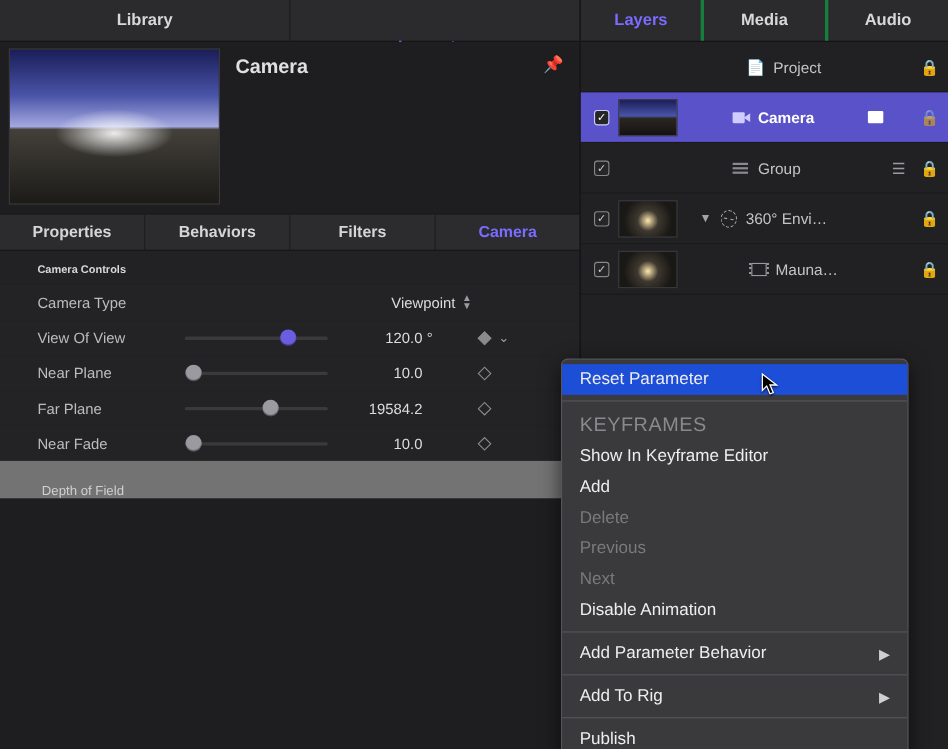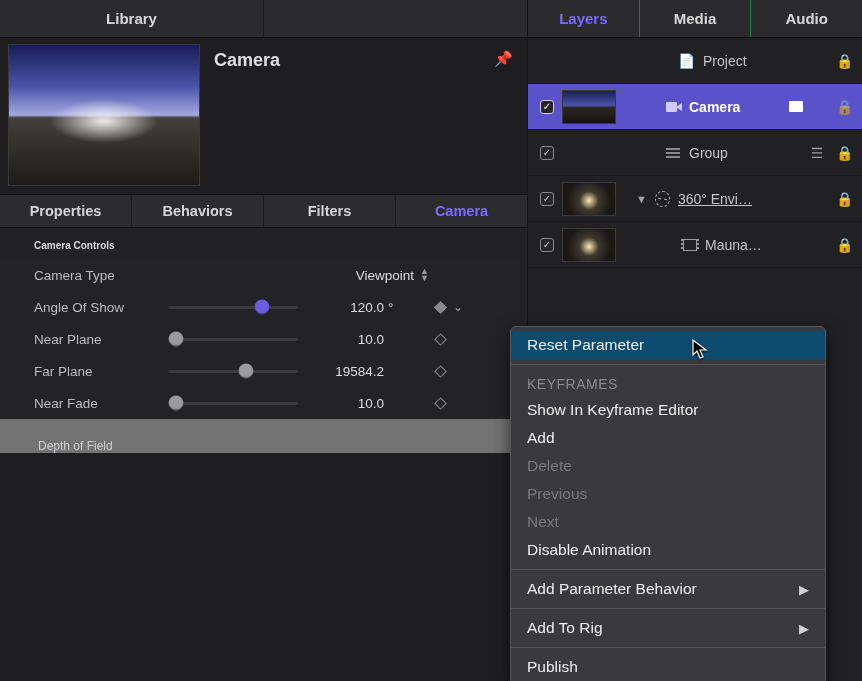--- a/index.html
+++ b/index.html
@@ -37,21 +37,21 @@
   .diamond { width: 9px; height: 9px; border: 1.2px solid #8a8a8d; transform: rotate(45deg); display:inline-block; }
   .diamond.filled { background: #8a8a8d; }
   .chev { font-size: 12px; color: #a0a0a2; cursor: pointer; }
   .type-val { color: #dcdcde; display:flex; align-items:center; gap:6px; }
   .updown { font-size: 9px; line-height: 7px; color: #9a9aa0; display:flex; flex-direction:column; }
   .depth-row { padding: 20px 0 0 38px; font-size: 12px; color: #cfcfd1; background: #737373; }
 
   
   .right-panel { width: 335px; background: #212124; display: flex; flex-direction: column; border-left: 1px solid #131315; }
   .r-tabs { display: flex; height: 38px; background: #2b2b2e; border-bottom: 1px solid #111; }
-  .r-tab { flex: 1; display: flex; align-items: center; justify-content: center; font-size: 15px; color: #d8d8d8; font-weight: 600; cursor: pointer; border-right: 1px solid #15803d; }
+  .r-tab { flex: 1; display: flex; align-items: center; justify-content: center; font-size: 15px; color: #d8d8d8; font-weight: 600; cursor: pointer; border-right: 3px solid #15803d; }
   .r-tab:last-child { border-right: none; }
   .r-tab.active { color: #7a6cff; }
 
   .layer-row { display: flex; align-items: center; height: 46px; padding: 0 8px 0 12px; border-bottom: 1px solid #1a1a1c; gap: 8px; font-size: 14px; color: #c4c4c6; position: relative;}
   .layer-row.selected { background: #5a52c9; color: #fff; }
   .layer-row .cb { width: 14px; height: 14px; border: 1px solid #888; border-radius: 3px; background: #262629; display:flex; align-items:center; justify-content:center; font-size:10px; color:#ccc; flex:none; }
   .layer-row.selected .cb { border-color:#d0ccff; color:#fff; }
   .layer-row .thumb { width: 54px; height: 34px; background: linear-gradient(to bottom, #1a1d58 0%, #4a54a8 45%, #2a2622 52%, #141210 100%); border: 1px solid #3a3a3d; flex:none; }
   .layer-row .thumb.sun { background: radial-gradient(circle at 50% 55%, #ffe9b0 0%, #3e382f 30%, #1a1815 70%); }
   .layer-row .icon { width: 15px; color:#9a9aa0; flex:none; display:flex; justify-content:center;}
@@ -62,24 +62,24 @@
   .layer-row .spacer-sm { width: 54px; flex:none; }
   .layer-row .disc { color:#a4a4a6; font-size:11px; flex:none;}
   .group-stack { display:inline-flex; flex-direction:column; gap:2px;}
 
   .sphere { width:16px; height:16px; border:1.2px dashed #a8a8aa; border-radius:50%; display:inline-block; position:relative;}
   .sphere::before{content:'';position:absolute;left:2px;right:2px;top:50%;height:0;border-top:1.2px dashed #a8a8aa; transform:translateY(-50%) rotate(10deg);}
 
   
   .ctx { position: absolute; left: 510px; top: 326px; width: 316px; background: #3a3a3d; border: 1px solid #565659; border-radius: 6px; box-shadow: 0 6px 18px rgba(0,0,0,.6); padding: 4px 0; font-size: 15.5px; }
   .ctx-item { padding: 5px 16px; color: #eee; cursor: default; display:flex; align-items:center; justify-content:space-between;}
-  .ctx-item.hl { background: #0c4a6e; }
+  .ctx-item.hl { background: #1d4ed8; }
   .ctx-item.disabled { color: #7a7a7d; }
   .ctx-sep { margin: 5px 0; border: none; border-top: 1px solid #56565a; }
-  .ctx-head { padding: 6px 16px 4px 16px; color: #8a8a8d; font-size: 14px; letter-spacing: .5px; }
+  .ctx-head { padding: 6px 16px 4px 16px; color: #8a8a8d; font-size: 18px; letter-spacing: .5px; }
   .ctx .sub { color:#d0d0d2; font-size:13px; }
   .cursor { position: absolute; left: 692px; top: 339px; pointer-events:none; }
   .cursor svg { filter: drop-shadow(0 1px 1px rgba(0,0,0,.8)); }
 
   .film-icon { width:14px; height:12px; border:1px solid #9a9aa0; position:relative;}
   .film-icon::before,.film-icon::after{content:'';position:absolute;top:-1px;bottom:-1px;width:2px;background:repeating-linear-gradient(#9a9aa0 0 2px, transparent 2px 4px);}
   .film-icon::before{left:-3px;} .film-icon::after{right:-3px;}
 
   .cam-icn { width:18px; height:10px; position:relative;}
   .cam-icn::before{content:'';position:absolute;left:0;top:0;width:11px;height:10px;background:#cfccff;border-radius:1px;}
@@ -120,21 +120,21 @@
         <span>Viewpoint</span>
         <span class="updown">
             <span>▲</span>
             <span>▼</span>
           </span>
       </div>
       <div style="width:86px"></div>
     </div>
 
     <div class="param-row">
-      <div class="label">Angle Of Show</div>
+      <div class="label">View Of View</div>
       <div class="slider">
           <div class="slider-track"></div>
           <div class="slider-knob purple" style="left:72%"></div>
         </div>
       <div class="value">120.0</div>
       <div class="unit">°</div>
       <div class="kf">
           <span class="diamond filled"></span>
           <span class="chev">⌄</span>
         </div>
@@ -230,21 +230,21 @@
     </div>
 
     <div class="layer-row">
       <div class="cb">✓</div>
       <div class="thumb sun"></div>
       <div style="width:4px"></div>
       <span class="disc">▼</span>
       <span class="icon">
           <span class="sphere"></span>
         </span>
-      <span class="name" style="text-decoration:underline">360° Envi…</span>
+      <span class="name" style="">360° Envi…</span>
       <span class="lock">🔒</span>
     </div>
 
     <div class="layer-row">
       <div class="cb">✓</div>
       <div class="thumb sun"></div>
       <div style="width:50px"></div>
       <span class="icon">
           <span class="film-icon"></span>
         </span>

